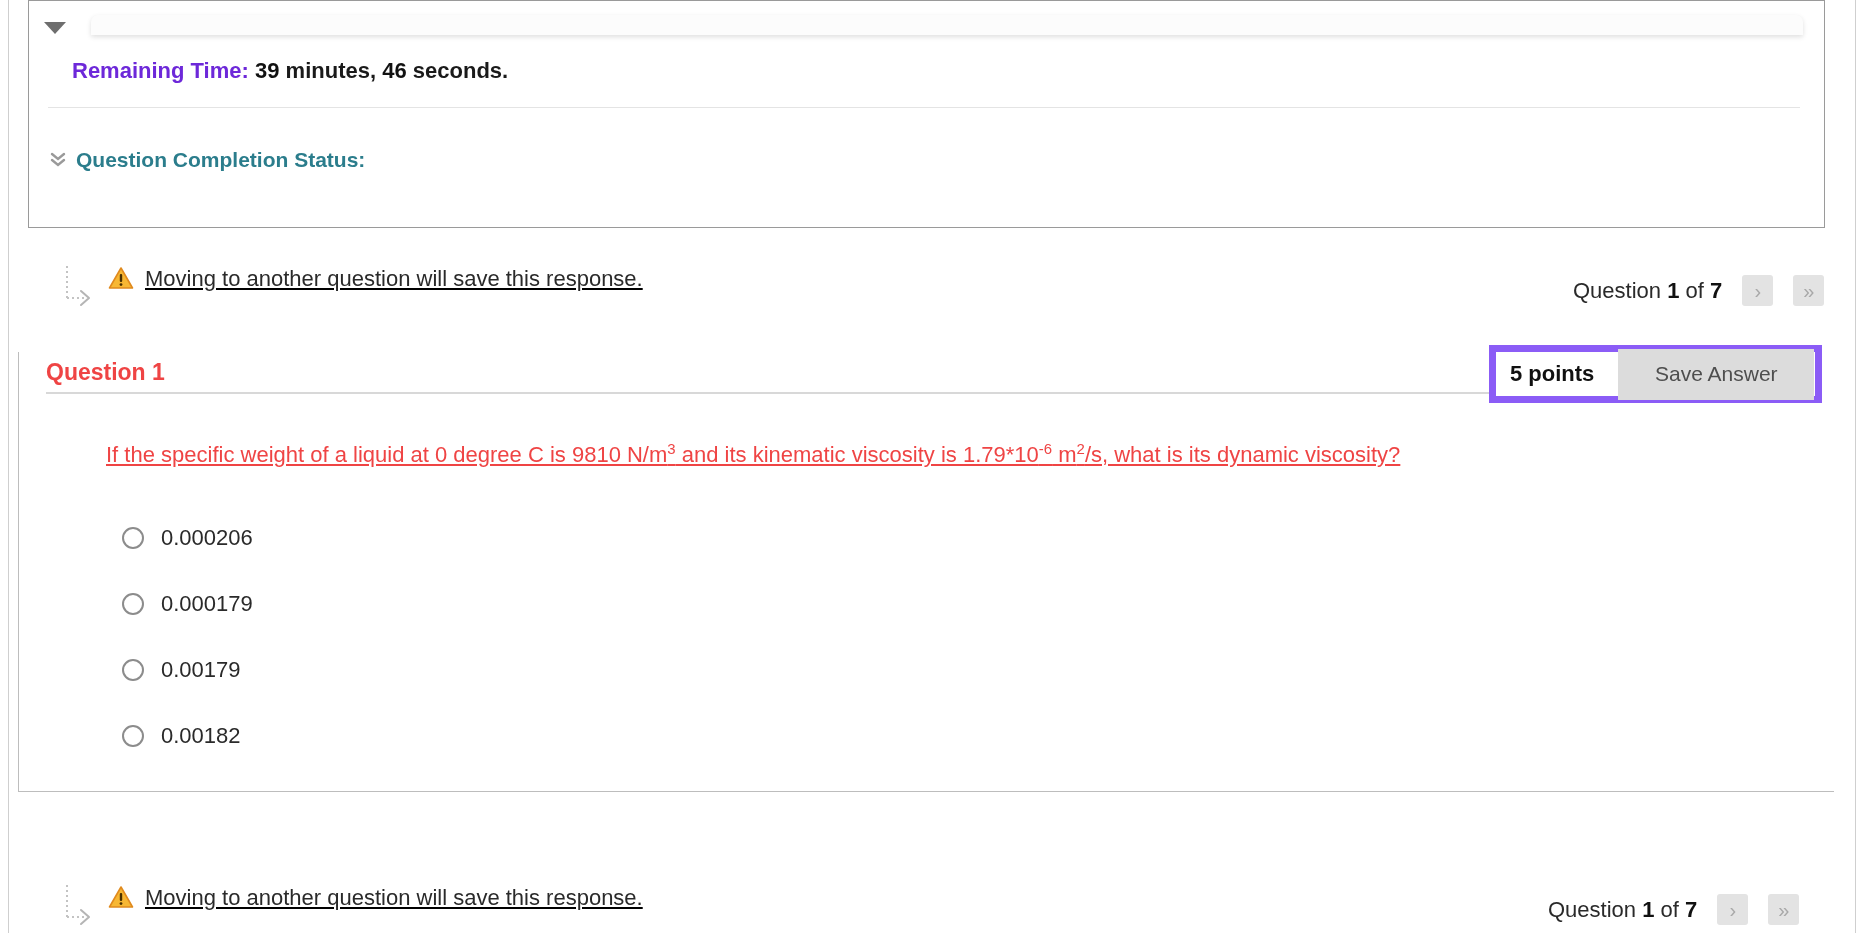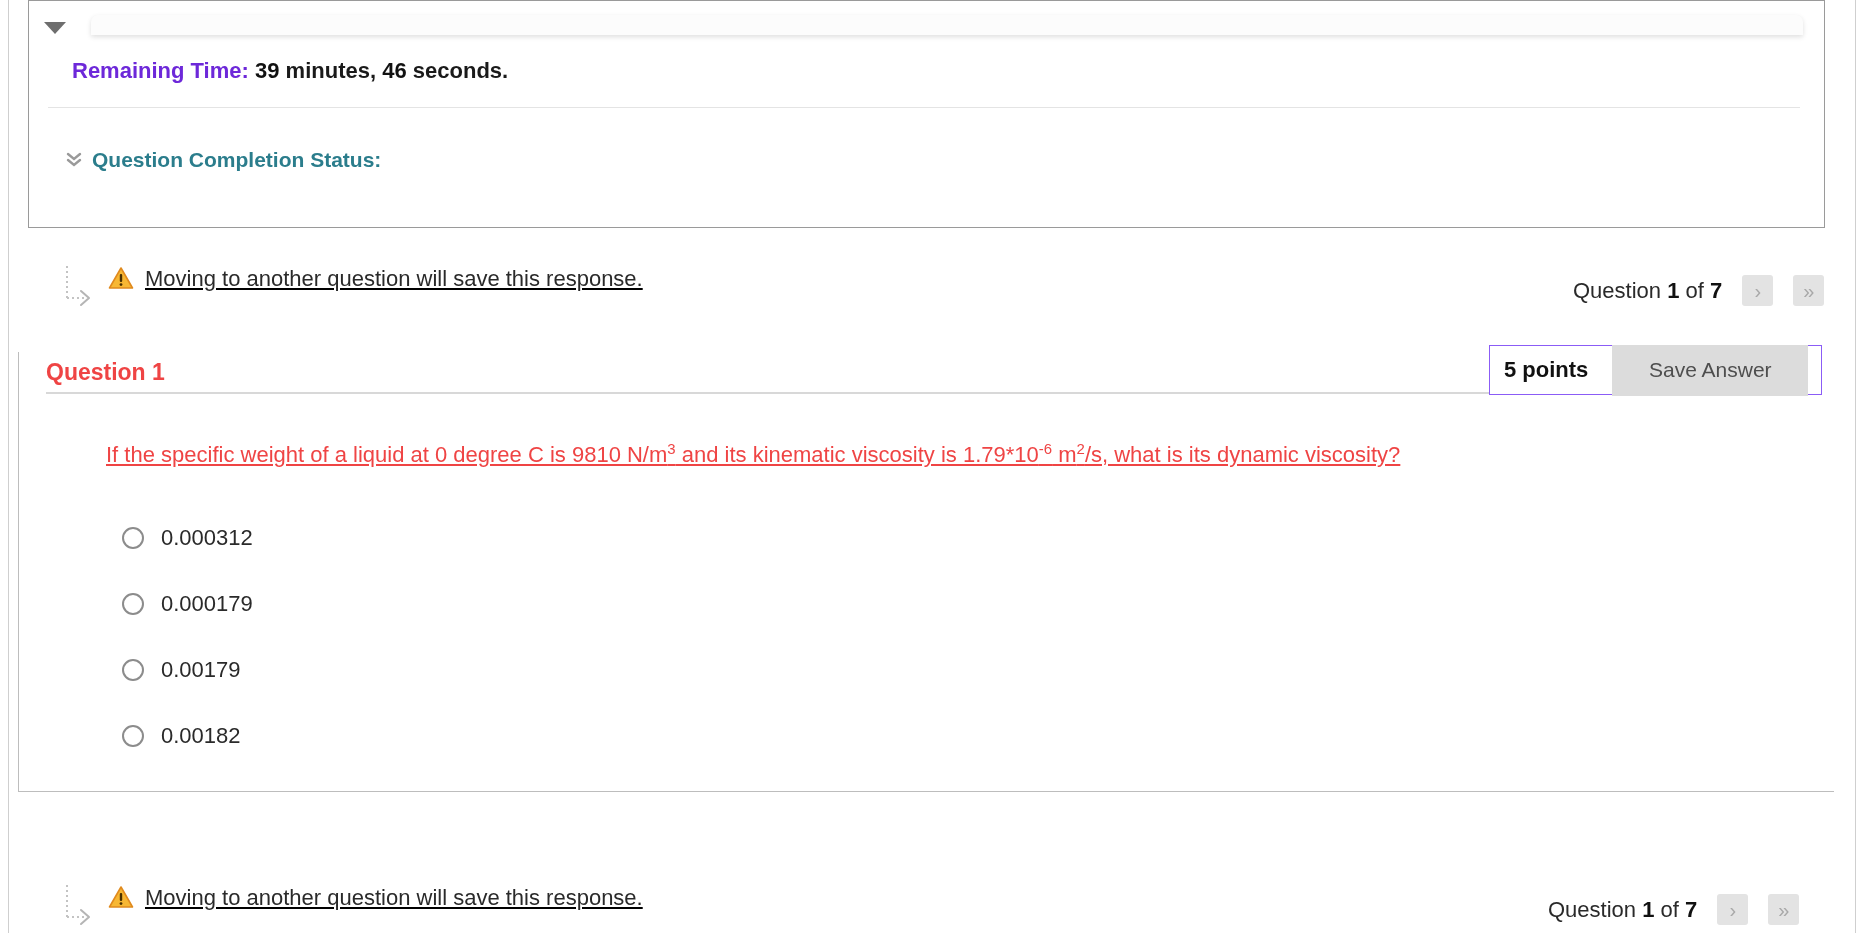--- a/index.html
+++ b/index.html
@@ -61,21 +61,21 @@
   .remaining-time .num { color: #111111; }
   .remaining-time .unit { color: #1a1a1a; font-weight: bold; }
 
   .panel-divider {
     position: absolute; left: 48px; top: 107px;
     width: 1752px; height: 1px;
     background: #e4e4e4;
   }
 
   .qcs-row {
-    position: absolute; left: 66px; top: 148px;
+    position: absolute; left: 50px; top: 148px;
     display: flex; align-items: center; gap: 10px;
     cursor: pointer;
   }
   .chev-double {
     display: inline-block; position: relative;
     width: 16px; height: 20px;
     color: #8a8a8a;
   }
   .chev-double svg { display:block; }
   .qcs-label {
@@ -133,22 +133,22 @@
     font-size: 23px; font-weight: bold; color: #ef4444;
   }
   .q-title-rule {
     position: absolute; left: 46px; top: 392px;
     width: 1463px; height: 2px; background: #d8d8d8;
   }
 
   .points-box {
     position: absolute;
     left: 1489px; top: 345px;
-    width: 333px; height: 50px;
-    border: 1px solid #8b5cf6;
+    width: 333px; height: 58px;
+    border: 7px solid #8b5cf6;
     background: #ffffff;
     display: flex; align-items: center;
     padding: 0 0 0 14px;
   }
   .points-label {
     font-size: 22px; font-weight: bold; color: #111111;
     white-space: nowrap;
   }
   .save-answer-btn {
     margin-left: 24px;
@@ -261,21 +261,21 @@
     <button class="save-answer-btn">Save Answer</button>
   </div>
 
   <div class="q-text">
     <span>If the specific weight of a liquid at 0 degree C is 9810 N/m</span><sup>3</sup><span> and its kinematic viscosity is 1.79*10</span><sup>-6</sup><span> m</span><sup>2</sup><span>/s, what is its dynamic viscosity?</span>
   </div>
 
   <div class="options">
     <label class="option-row">
       <span class="radio"></span>
-      <span class="option-label">0.000312</span>
+      <span class="option-label">0.000206</span>
     </label>
     <label class="option-row">
       <span class="radio"></span>
       <span class="option-label">0.000179</span>
     </label>
     <label class="option-row">
       <span class="radio"></span>
       <span class="option-label">0.00179</span>
     </label>
     <label class="option-row">

